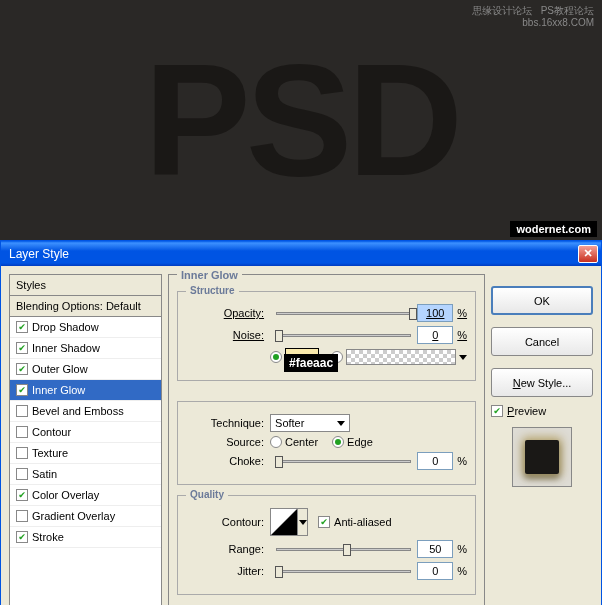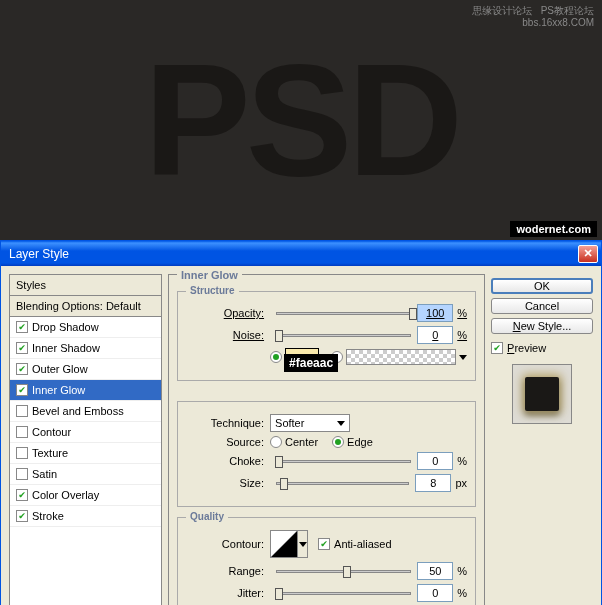--- a/index.html
+++ b/index.html
@@ -33,21 +33,21 @@
 .unit { margin-left: 4px; }
 .radio { width: 12px; height: 12px; border: 1px solid #888; border-radius: 50%; background: #fff; display: inline-flex; align-items: center; justify-content: center; margin-right: 3px; }
 .radio.checked::after { content: ''; width: 6px; height: 6px; background: #21a121; border-radius: 50%; }
 .color-swatch { width: 34px; height: 18px; border: 1px solid #000; background: #faeaac; cursor: pointer; }
 .gradient-swatch { width: 110px; height: 16px; border: 1px solid #888; background: linear-gradient(to right, #faeaac, rgba(250,234,172,0)); cursor: pointer; position: relative; }
 .checker { background-image: repeating-conic-gradient(#ccc 0 25%, #fff 0 50%); background-size: 8px 8px; }
 .swatch-label { position: absolute; background: #000; color: #fff; font-weight: bold; padding: 2px 5px; font-size: 12px; top: 6px; left: -2px; }
 .contour-swatch { width: 28px; height: 28px; border: 1px solid #888; background: linear-gradient(135deg, #fff 48%, #000 52%); cursor: pointer; }
 .contour-arrow { width: 10px; height: 28px; border: 1px solid #888; border-left: none; display: flex; align-items: center; justify-content: center; cursor: pointer; }
 .right-panel { width: 108px; display: flex; flex-direction: column; gap: 4px; padding-top: 4px; }
-.btn { height: 16px; border: 1px solid #888; background: linear-gradient(#fff, #e8e8e8); border-radius: 3px; cursor: pointer; display: flex; align-items: center; justify-content: center; }
+.btn { height: 29px; border: 1px solid #888; background: linear-gradient(#fff, #e8e8e8); border-radius: 3px; cursor: pointer; display: flex; align-items: center; justify-content: center; margin-top: 8px; }
 .btn.default { border: 2px solid #4a7ebb; }
 .preview-row { display: flex; align-items: center; gap: 4px; margin-top: 4px; }
 .preview-box { width: 60px; height: 60px; border: 1px solid #888; background: #dedcd5; margin: 6px auto; display: flex; align-items: center; justify-content: center; }
 .preview-inner { width: 34px; height: 34px; background: #1a1816; box-shadow: 0 0 10px 3px rgba(180,160,100,0.9), 0 4px 6px rgba(0,0,0,0.6); border-radius: 2px; }
 </style>
 </head>
 <body>
 
 <div class="preview-img">
   <div class="psd-text">PSD</div>
@@ -98,20 +98,24 @@
             <span class="chk"></span>
             <span>Texture</span>
           </div>
           <div class="style-item">
             <span class="chk"></span>
             <span>Satin</span>
           </div>
           <div class="style-item">
             <span class="chk">✔</span>
             <span>Color Overlay</span>
+          </div>
+          <div class="style-item">
+            <span class="chk"></span>
+            <span>Gradient Overlay</span>
           </div>
           <div class="style-item">
             <span class="chk">✔</span>
             <span>Stroke</span>
           </div>
         </div>
     </div>
 
     <div class="main-panel">
       <div class="panel-title">Inner Glow</div>
@@ -163,28 +167,20 @@
           <span>Edge</span>
         </div>
         <div class="row">
           <div class="row-label">Choke:</div>
           <div class="slider">
               <div class="slider-thumb" style="left:-2px;"></div>
             </div>
           <input class="num-input" value="0" style="">
           <span class="unit">%</span>
         </div>
-        <div class="row">
-          <div class="row-label">Size:</div>
-          <div class="slider">
-              <div class="slider-thumb" style="left:3px;"></div>
-            </div>
-          <input class="num-input" value="8" style="">
-          <span class="unit">px</span>
-        </div>
       </div>
 
       <div class="fieldset">
         <div class="fieldset-title">Quality</div>
         <div class="row">
           <div class="row-label">Contour:</div>
           <div class="contour-swatch"></div>
           <div class="contour-arrow">
               <span class="arrow-down"></span>
             </div>

